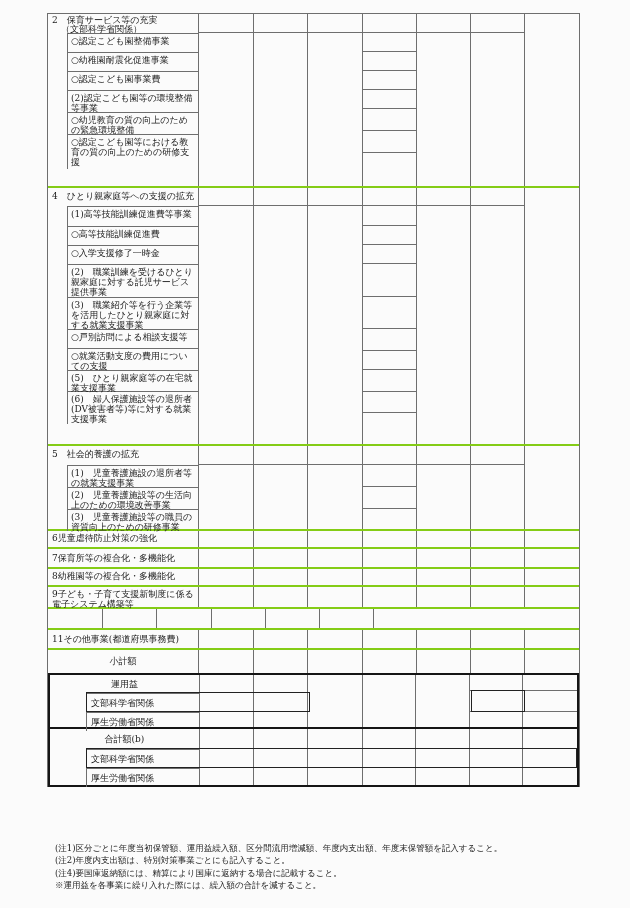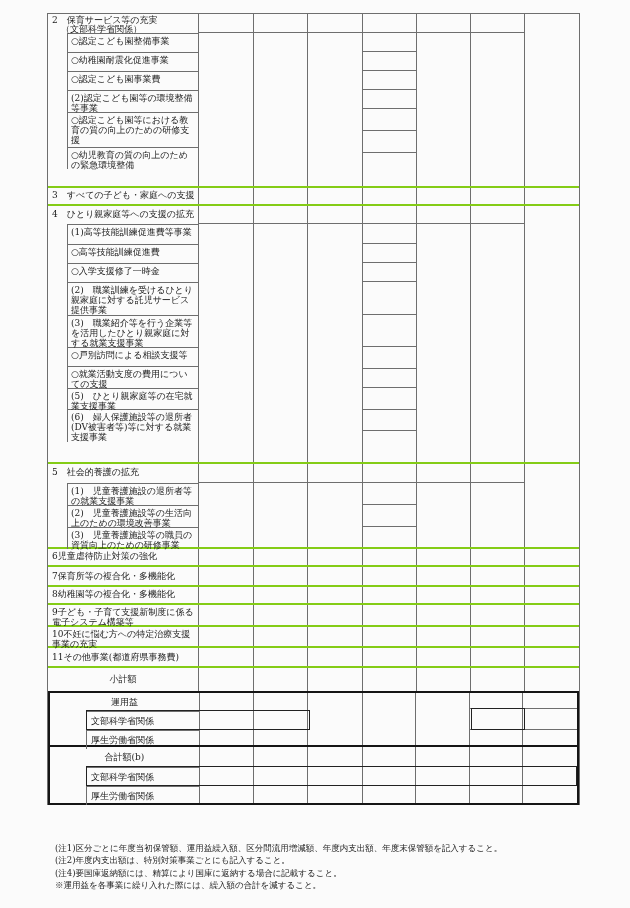--- a/index.html
+++ b/index.html
@@ -47,22 +47,22 @@
     <div class="band" style="height:174px">
       <div class="tcol">
         <div class="hdr" style="height:19px">
           <span>2　保育サービス等の充実</span>
           <span class="ind">（文部科学省関係）</span>
         </div>
         <div class="sub lv2" style="height:19px">○認定こども園整備事業</div>
         <div class="sub lv2" style="height:19px">○幼稚園耐震化促進事業</div>
         <div class="sub lv2" style="height:19px">○認定こども園事業費</div>
         <div class="sub" style="height:22px">(2)認定こども園等の環境整備等事業</div>
+        <div class="sub lv2" style="height:22px">○幼児教育の質の向上のための緊急環境整備</div>
         <div class="sub lv2" style="height:35px">○認定こども園等における教育の質の向上のための研修支援</div>
-        <div class="sub lv2" style="height:22px">○幼児教育の質の向上のための緊急環境整備</div>
       </div>
       <div class="dc wA">
           <div class="sg" style="height:19px"></div>
         </div>
       <div class="dc">
           <div class="sg" style="height:19px"></div>
         </div>
       <div class="dc wA">
           <div class="sg" style="height:19px"></div>
         </div>
@@ -77,32 +77,20 @@
       </div>
       <div class="dc">
           <div class="sg" style="height:19px"></div>
         </div>
       <div class="dc">
           <div class="sg" style="height:19px"></div>
         </div>
       <div class="dc last"></div>
     </div>
 
-    <div class="band" style="height:18px">
-      <div class="tcol">
-          <div class="lab2">3　すべての子ども・家庭への支援</div>
-        </div>
-      <div class="dc wA"></div>
-      <div class="dc"></div>
-      <div class="dc wA"></div>
-      <div class="dc"></div>
-      <div class="dc"></div>
-      <div class="dc"></div>
-      <div class="dc last"></div>
-    </div>
 
     <div class="band" style="height:258px">
       <div class="tcol">
         <div class="hdr" style="height:18px;padding-top:4px">4　ひとり親家庭等への支援の拡充</div>
         <div class="sub" style="height:20px">(1)高等技能訓練促進費等事業</div>
         <div class="sub lv2" style="height:19px">○高等技能訓練促進費</div>
         <div class="sub lv2" style="height:19px">○入学支援修了一時金</div>
         <div class="sub" style="height:33px">(2)　職業訓練を受けるひとり親家庭に対する託児サービス提供事業</div>
         <div class="sub" style="height:32px">(3)　職業紹介等を行う企業等を活用したひとり親家庭に対する就業支援事業</div>
         <div class="sub lv2" style="height:19px">○戸別訪問による相談支援等</div>
@@ -212,23 +200,20 @@
         </div>
       <div class="dc wA"></div>
         <div class="dc"></div>
         <div class="dc wA"></div>
         <div class="dc"></div>
         <div class="dc"></div>
         <div class="dc"></div>
         <div class="dc last"></div>
     </div>
     <div class="band" style="height:21px">
-      <div class="tcol">
-          <div class="lab2">10不妊に悩む方への特定治療支援事業の充実</div>
-        </div>
       <div class="dc wA"></div>
         <div class="dc"></div>
         <div class="dc wA"></div>
         <div class="dc"></div>
         <div class="dc"></div>
         <div class="dc"></div>
         <div class="dc last"></div>
     </div>
     <div class="band" style="height:20px">
       <div class="tcol">

